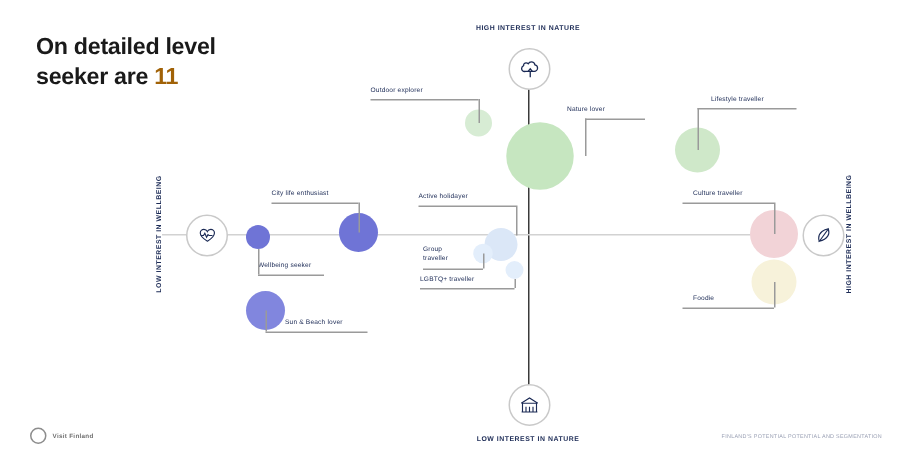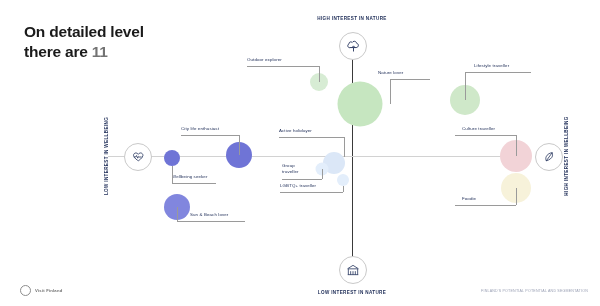--- a/index.html
+++ b/index.html
@@ -11,21 +11,21 @@
     position:relative;
   }
   #stage{position:absolute;inset:0;}
 
   
   .headline{
     position:absolute;left:24px;top:22px;width:200px;
     font-size:15.5px;line-height:1.32;font-weight:bold;color:#1a1a1a;
     letter-spacing:-.2px;
   }
-  .headline .num{color:#737373;}
+  .headline .num{color:#a16207;}
 
   
   .axis-v{
     position:absolute;left:352px;top:44px;width:1px;height:215px;
     background:#3a3a3a;
   }
   .axis-h{
     position:absolute;left:108px;top:156px;width:412px;height:1px;
     background:#d2d2d2;
   }
@@ -88,21 +88,21 @@
     font-size:3.6px;color:#9aa0b4;letter-spacing:.2px;white-space:nowrap;
   }
 </style>
 </head>
 <body>
 
 <div id="stage">
 
   <div class="headline">
     <span>On detailed level</span><br>
-    <span>there are </span><span class="num">11</span><br>
+    <span>seeker are </span><span class="num">11</span><br>
   </div>
 
   <div class="axis-v"></div>
   <div class="axis-h"></div>
 
   <div class="axis-cap cap-top">HIGH INTEREST IN NATURE</div>
   <div class="axis-cap cap-bottom">LOW INTEREST IN NATURE</div>
   <div class="axis-cap cap-left">LOW INTEREST IN WELLBEING</div>
   <div class="axis-cap cap-right">HIGH INTEREST IN WELLBEING</div>
 

